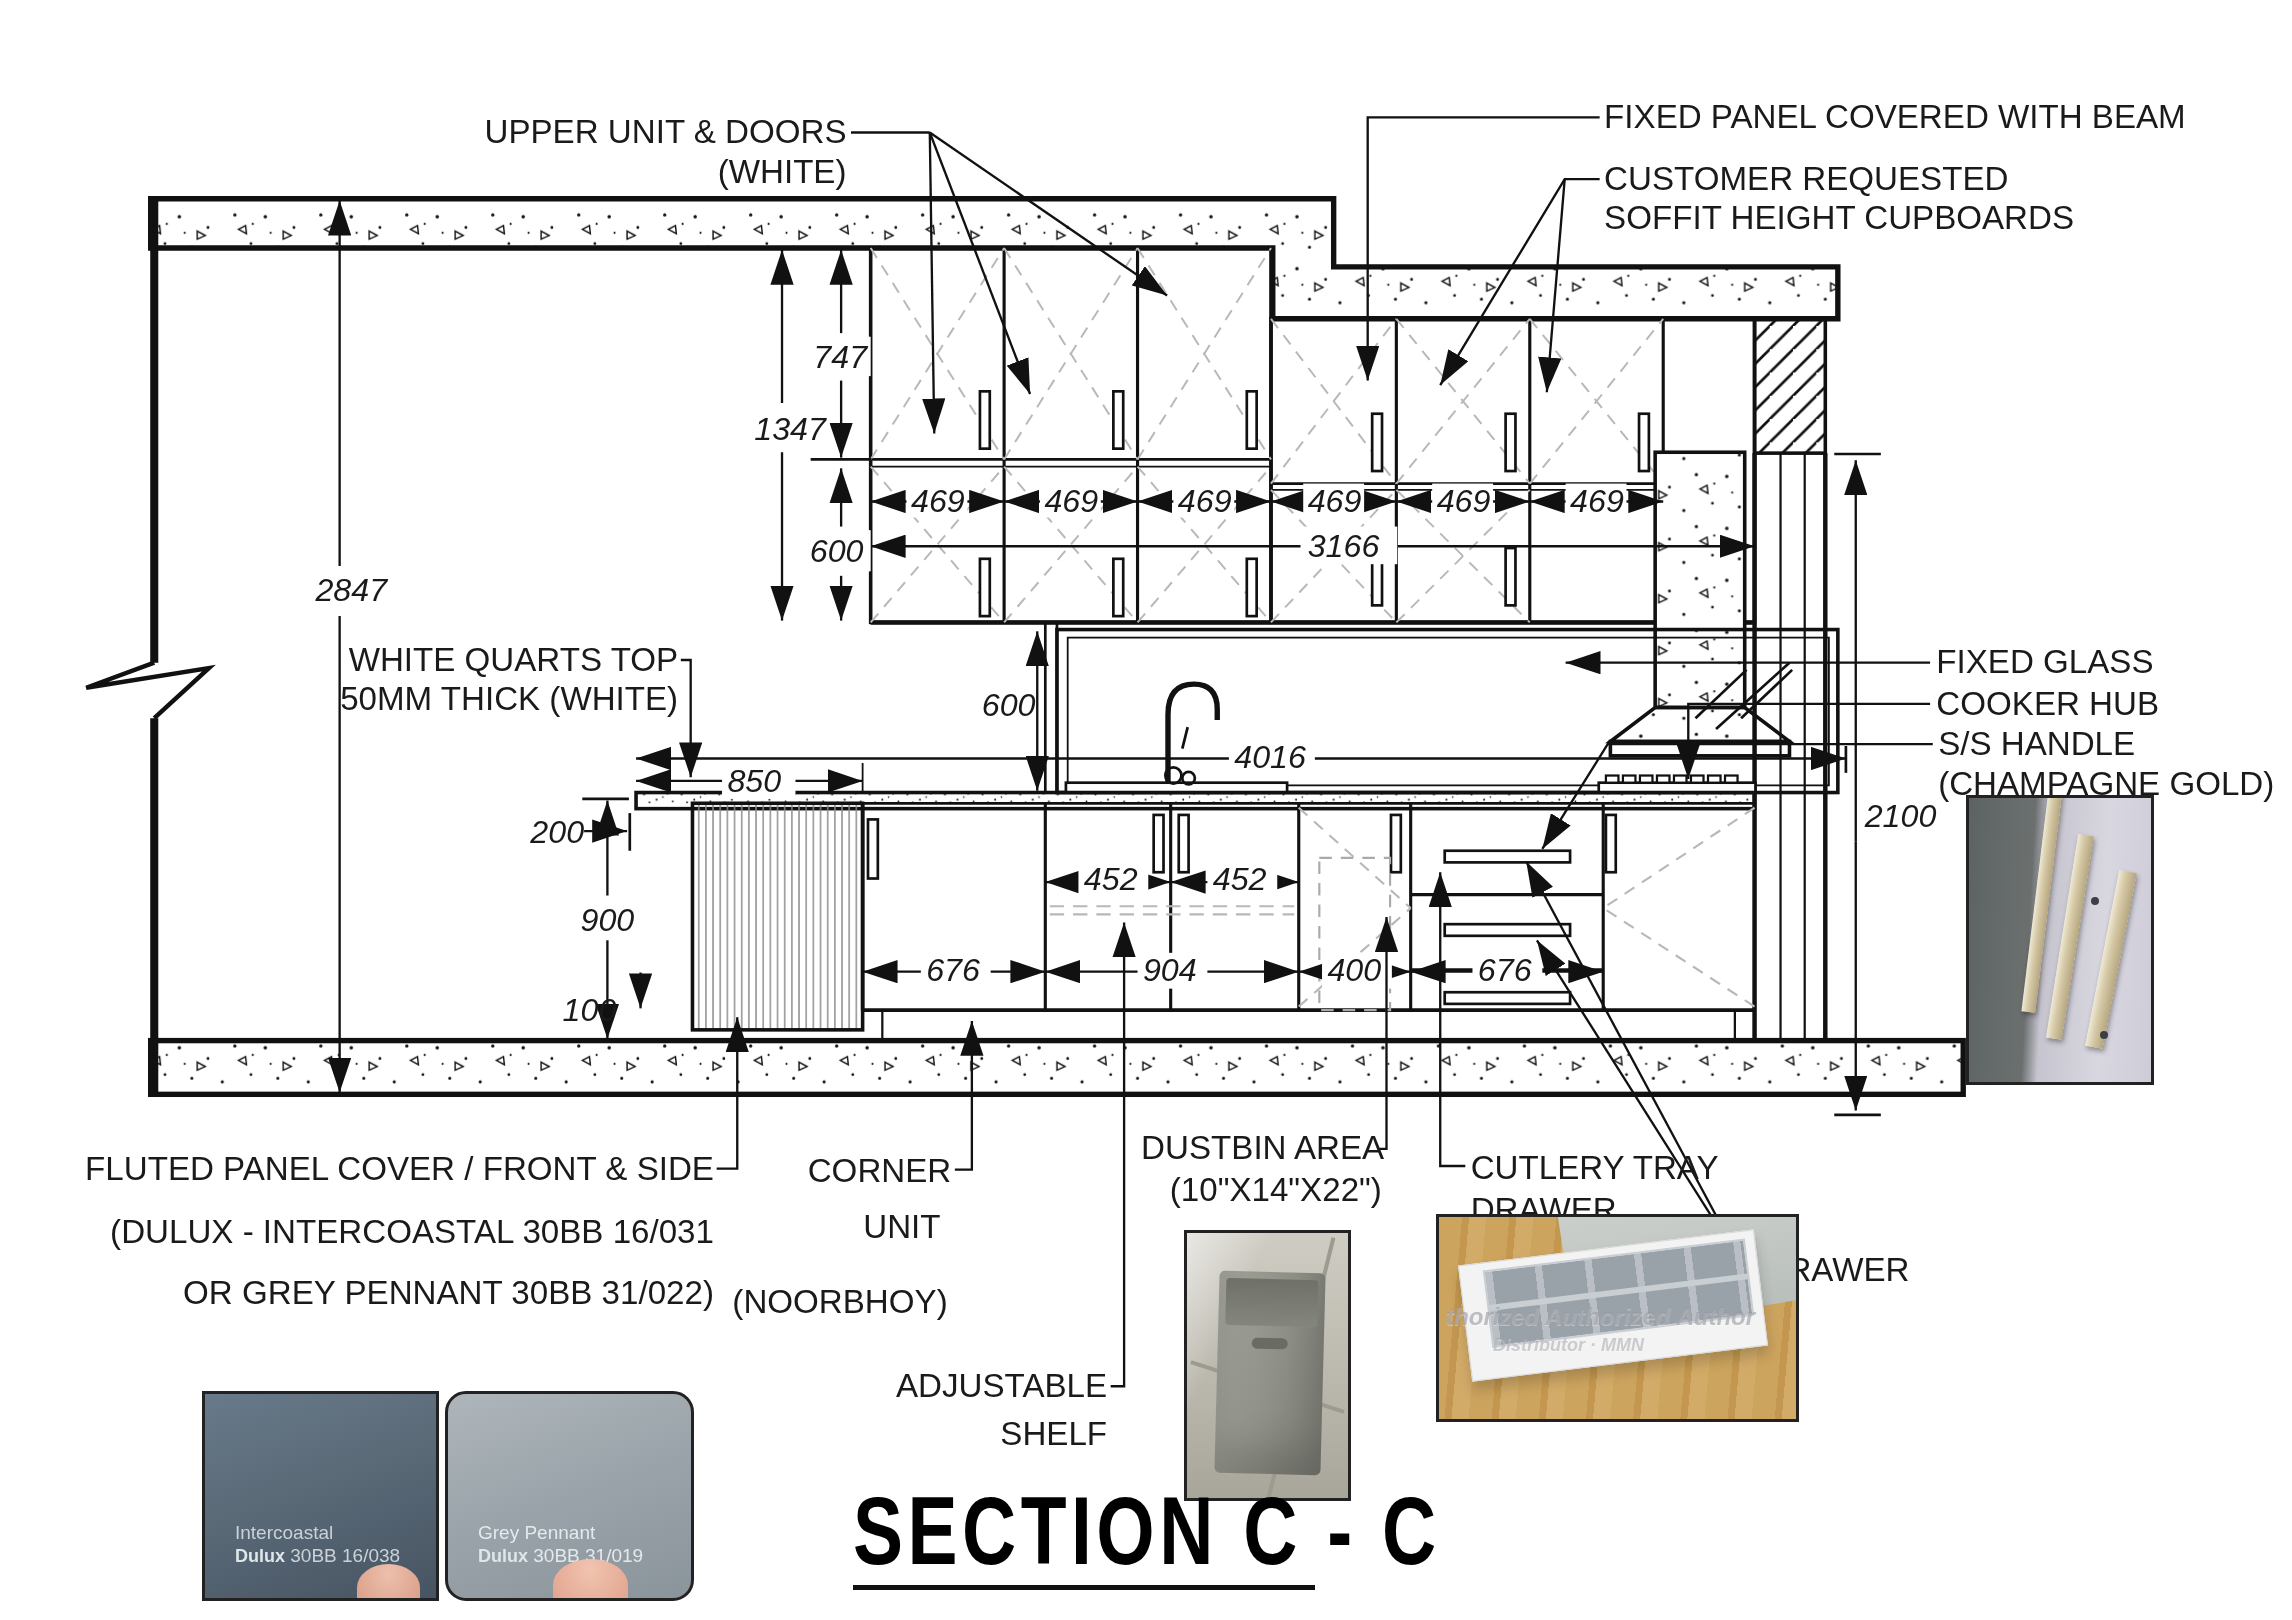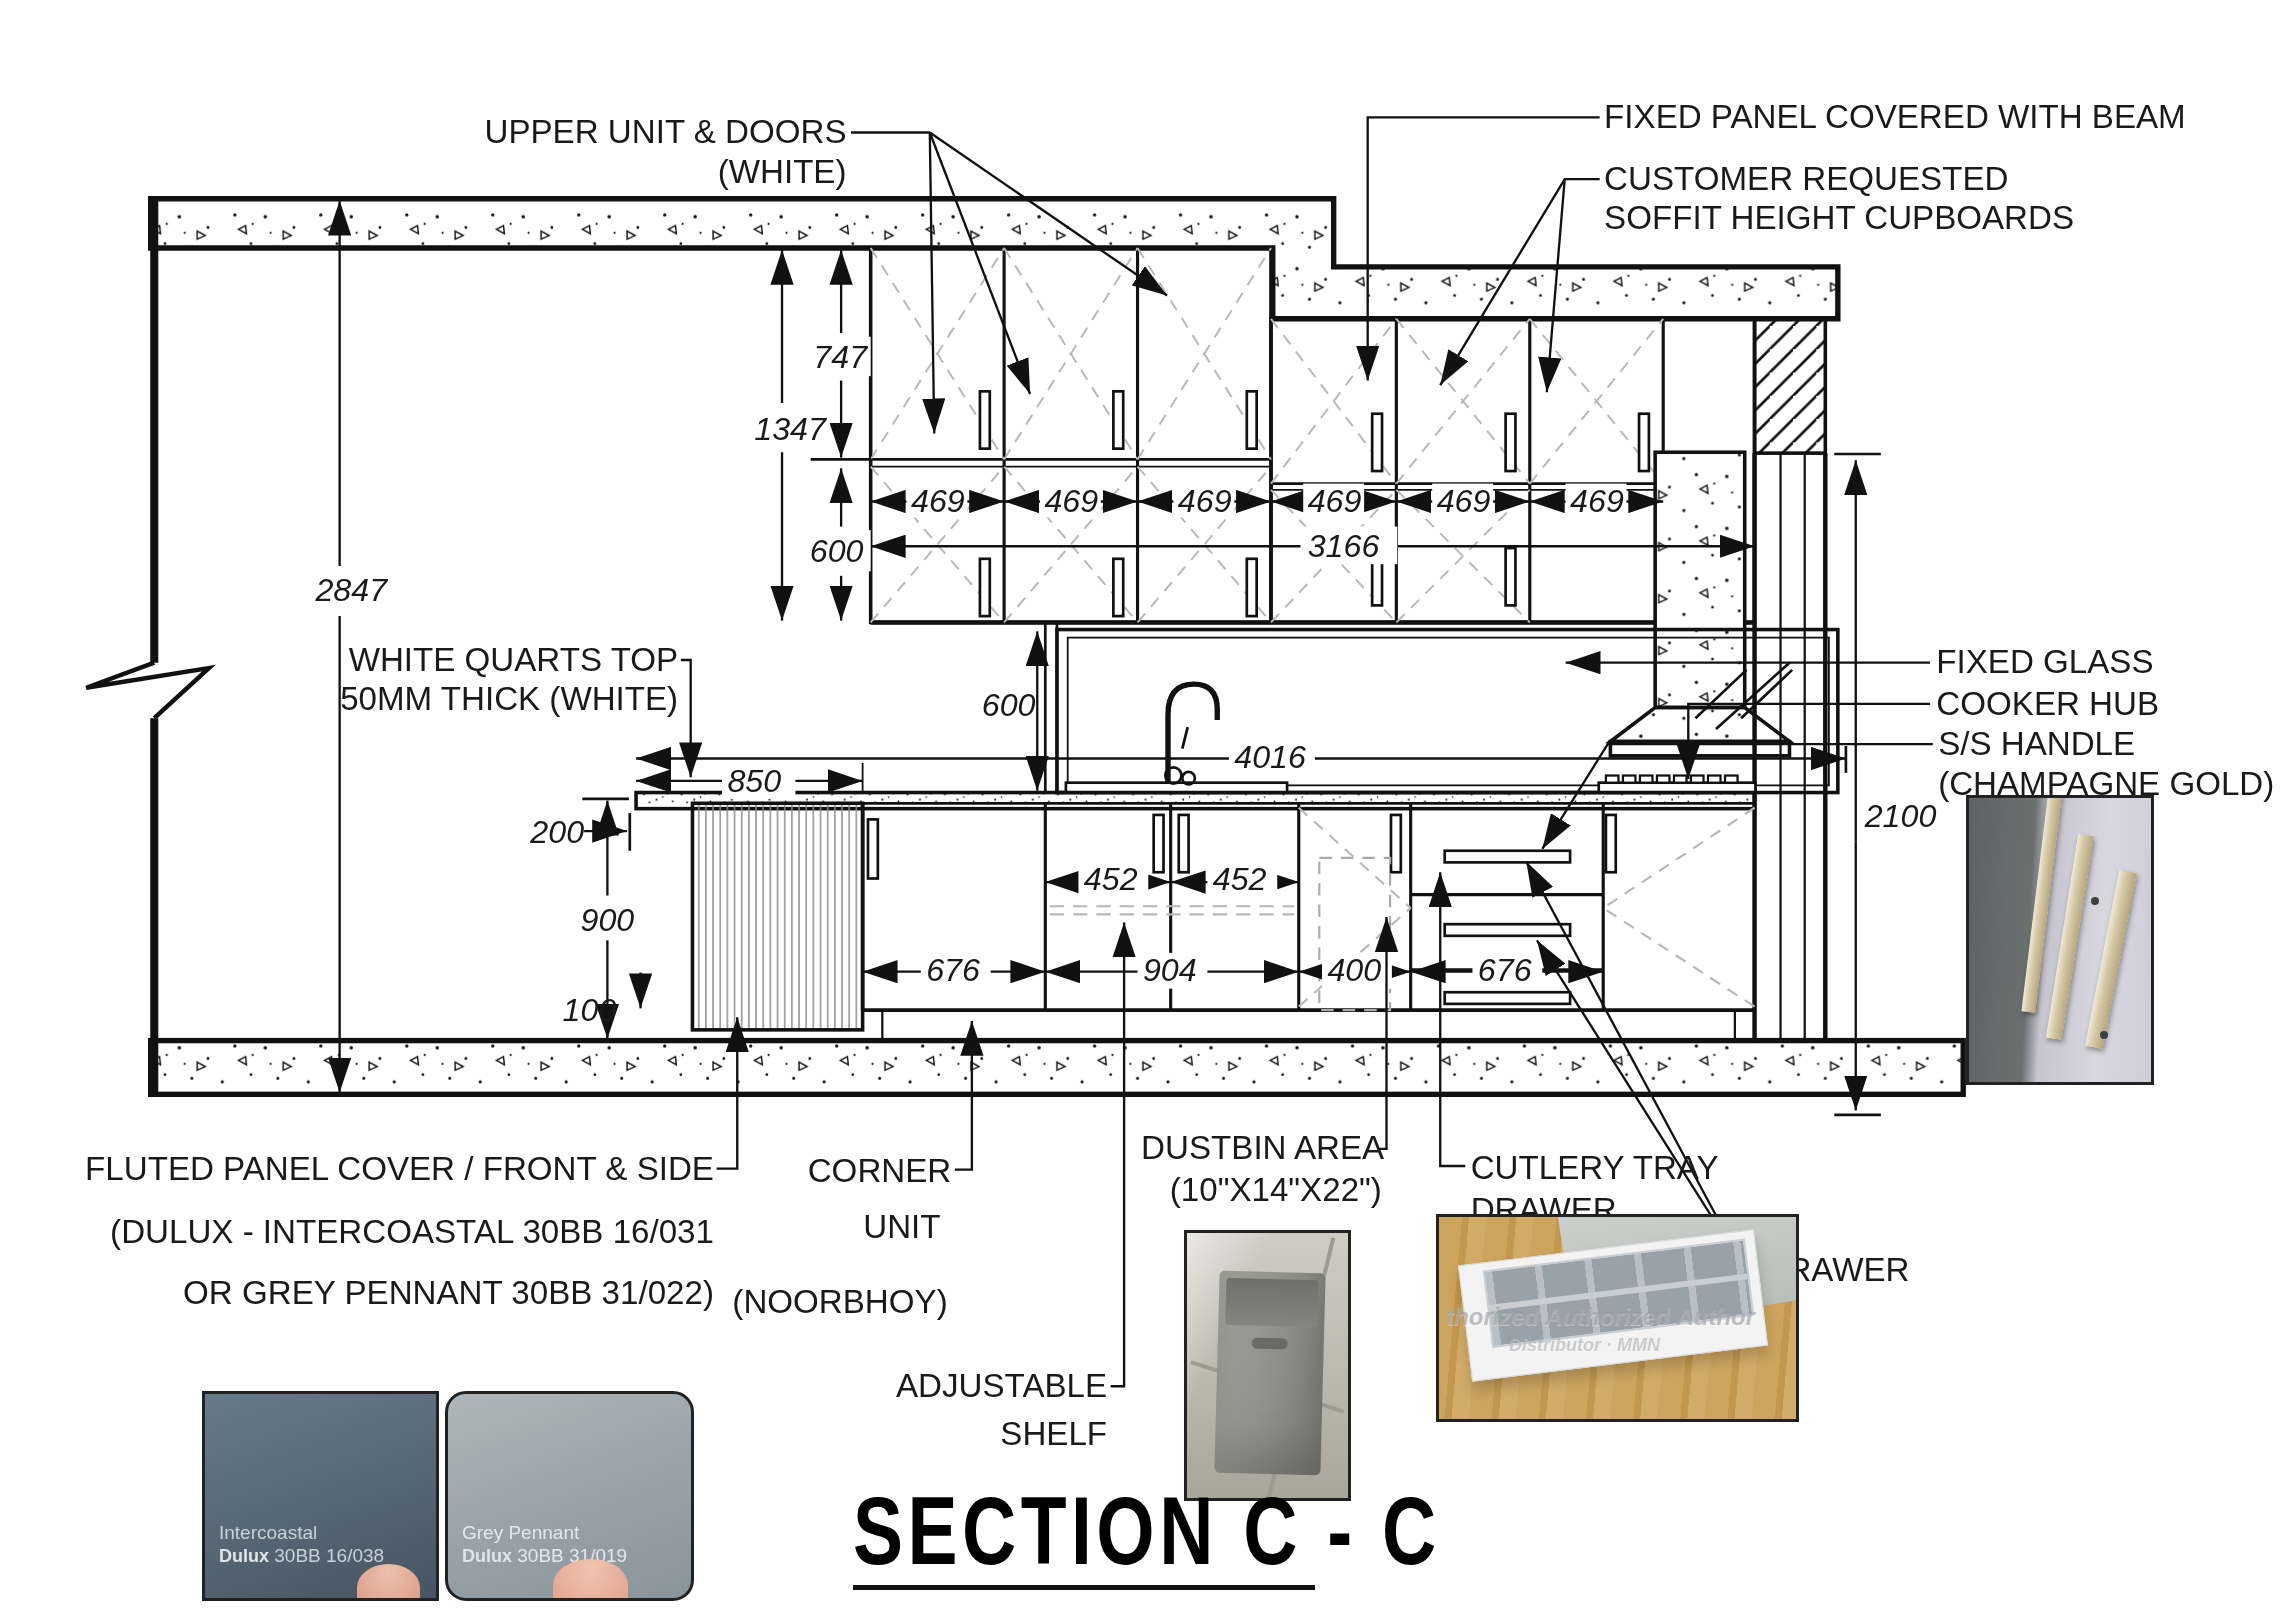--- a/index.html
+++ b/index.html
@@ -5,21 +5,21 @@
   html,body{margin:0;padding:0;background:#ffffff;}
   #stage{position:relative;width:2293px;height:1620px;background:#fff;overflow:hidden;
          font-family:"Liberation Sans",sans-serif;}
   svg text{font-family:"Liberation Sans",sans-serif;fill:#1a1a1a;}
   .lbl{font-size:37px;letter-spacing:0px;}
   .dim{font-size:36px;font-style:italic;}
   .photo{position:absolute;border:3.6px solid #222;box-sizing:border-box;overflow:hidden;}
   
   .sw1{background:linear-gradient(160deg,#68798a 0%,#5a6a77 45%,#475463 100%);}
   .sw2{background:linear-gradient(160deg,#aeb6bb 0%,#9aa3a9 50%,#8a949b 100%);border-radius:21px;}
-  .swcap{position:absolute;left:14px;bottom:30px;color:#c9d2d8;font-size:19px;line-height:23px;margin-top:12px;}
+  .swcap{position:absolute;left:30px;bottom:30px;color:#c9d2d8;font-size:19px;line-height:23px;margin-top:12px;}
   .swcap b{font-size:18px;color:#dfe6ea;}
   .finger{position:absolute;bottom:-12.5px;width:63px;height:47px;border-radius:50% 50% 0 0;
           background:radial-gradient(ellipse at 50% 20%,#ecc0ad,#d99a83);}
   
   .binbg{background:
      linear-gradient(115deg,rgba(255,255,255,.55) 0%,rgba(255,255,255,0) 30%),
      linear-gradient(#cfccc3 0%,#b9b6ac 60%,#a8a59b 100%);}
   .grout{position:absolute;background:#9d9a90;}
   .bin{position:absolute;left:30px;top:39px;width:106px;height:202px;
        background:linear-gradient(100deg,#a3a59c 0%,#8e9087 55%,#767870 100%);
@@ -430,21 +430,21 @@
 
   <div class="photo cutbg" style="left:1436px;top:1214px;width:363px;height:208px;">
     <div class="wood"></div>
     <div class="stone"></div>
     <div class="drawerbody">
       <div class="tray">
           <div class="trayrow"></div>
         </div>
     </div>
     <div class="wm" style="left:7.2px;top:86px;">thorized   Authorized   Author</div>
-    <div class="wm" style="left:54px;top:118px;font-size:18px;color:rgba(160,160,168,.5);margin-left:16px;">Distributor · MMN</div>
+    <div class="wm" style="left:54px;top:118px;font-size:18px;color:rgba(160,160,168,.5);">Distributor · MMN</div>
   </div>
 
   <div class="photo hanbg" style="left:1966px;top:795px;width:188px;height:290px;">
     <div class="hrail" style="left:66px;top:-9px;width:14.3px;height:224px;transform:rotate(7deg);"></div>
     <div class="hrail" style="left:93px;top:36px;width:16px;height:206px;transform:rotate(9deg);"></div>
     <div class="hrail" style="left:133px;top:72px;width:18px;height:179px;transform:rotate(11deg);"></div>
     <div class="hdot" style="left:122px;top:99px;"></div>
     <div class="hdot" style="left:131px;top:233px;"></div>
   </div>
 

